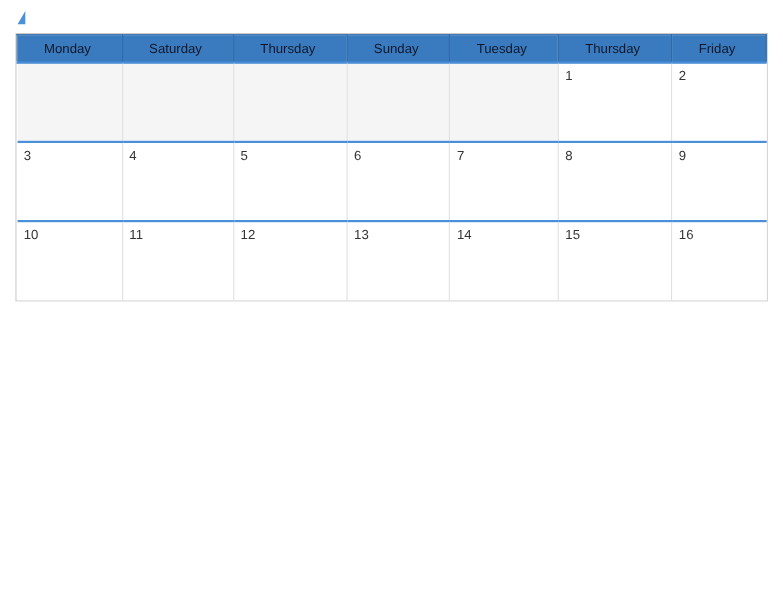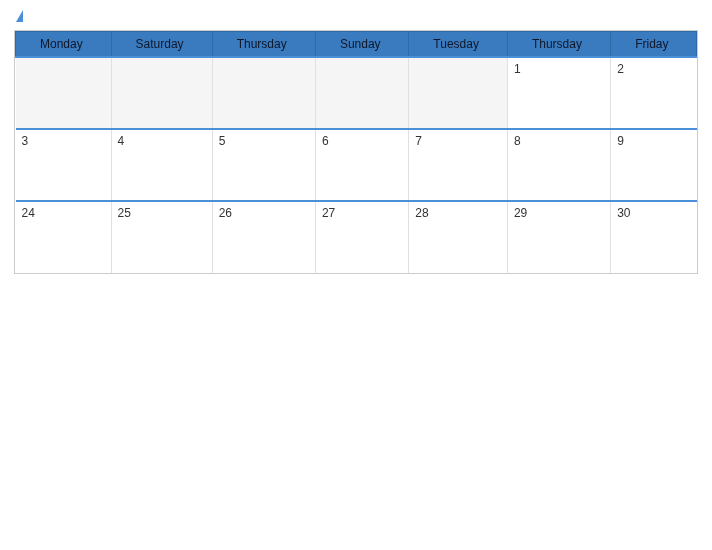--- a/index.html
+++ b/index.html
@@ -168,24 +168,24 @@
           <tr>
             <td><span class="day-num">3</span></td>
             <td><span class="day-num">4</span></td>
             <td><span class="day-num">5</span></td>
             <td><span class="day-num">6</span></td>
             <td><span class="day-num">7</span></td>
             <td><span class="day-num">8</span></td>
             <td><span class="day-num">9</span></td>
           </tr>
           <tr>
-            <td><span class="day-num">24</span></td>
-            <td><span class="day-num">25</span></td>
-            <td><span class="day-num">26</span></td>
-            <td><span class="day-num">27</span></td>
-            <td><span class="day-num">28</span></td>
-            <td><span class="day-num">29</span></td>
-            <td><span class="day-num">30</span></td>
+            <td><span class="day-num">10</span></td>
+            <td><span class="day-num">11</span></td>
+            <td><span class="day-num">12</span></td>
+            <td><span class="day-num">13</span></td>
+            <td><span class="day-num">14</span></td>
+            <td><span class="day-num">15</span></td>
+            <td><span class="day-num">16</span></td>
           </tr>
         </tbody>
     </table>
   </div>
 </div>
 
 </body></html>

